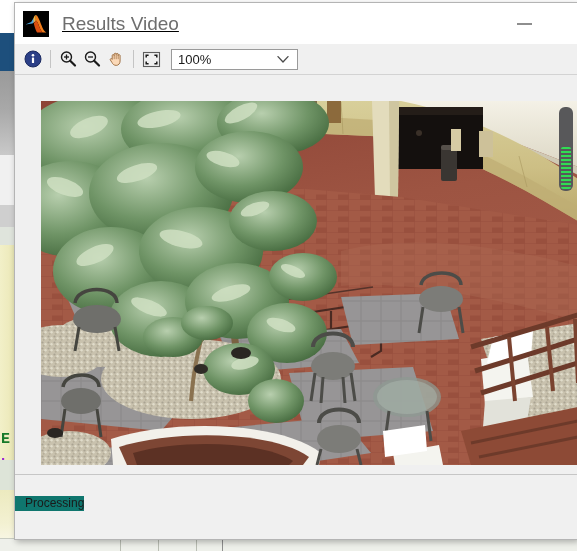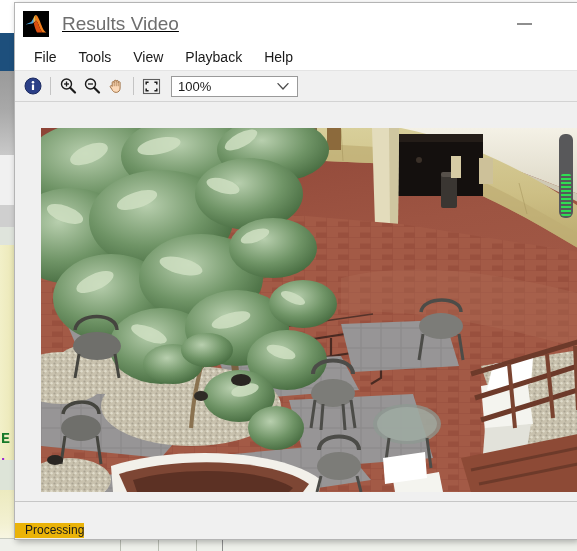--- a/index.html
+++ b/index.html
@@ -225,21 +225,21 @@
     height: 25px;
     background: #f0f0f0;
     border-top: 1px solid #c6c6c6;
     display: flex;
     align-items: center;
   }
   #status-text {
     font-size: 12px;
     color: #1a1a1a;
     padding-left: 10px;
-    background: #eab308;
+    background: #0f766e;
     line-height: 15px;
     margin-top: 32px;
   }
 </style>
 </head>
 <body>
 
 <div id="desktop">
   <div class="bg-strip-white"></div>
   <div class="bg-strip-blue"></div>
@@ -272,27 +272,20 @@
       </svg>
     </div>
     <div id="app-title">Results Video</div>
     <div id="window-controls">
       <div id="minimize-button">
         <div class="bar"></div>
       </div>
     </div>
   </div>
 
-  <div id="menu-bar">
-    <div class="menu-item">File</div>
-    <div class="menu-item">Tools</div>
-    <div class="menu-item">View</div>
-    <div class="menu-item">Playback</div>
-    <div class="menu-item">Help</div>
-  </div>
 
   <div id="toolbar">
 
     <div class="tb-btn">
       <svg width="18" height="18" viewBox="0 0 18 18">
         <circle cx="9" cy="9" r="8" fill="#2b3f87"></circle>
         <circle cx="9" cy="9" r="8" fill="none" stroke="#1b2a60" stroke-width="1"></circle>
         <circle cx="9" cy="5.2" r="1.3" fill="#ffffff"></circle>
         <rect x="7.9" y="7.4" width="2.2" height="5.6" rx="0.6" fill="#ffffff"></rect>
       </svg>

